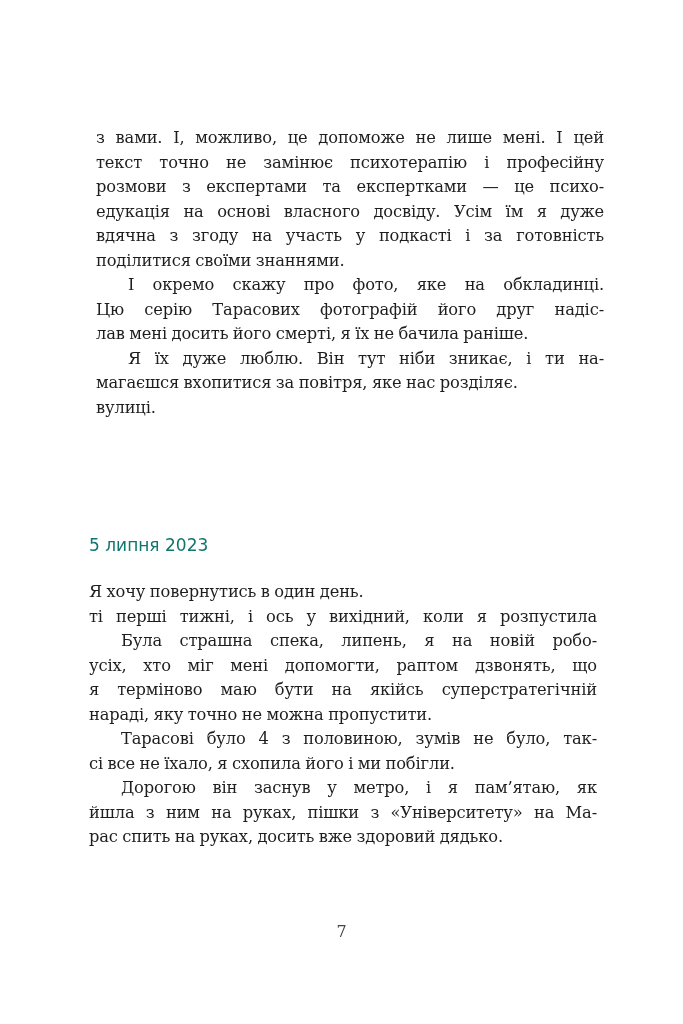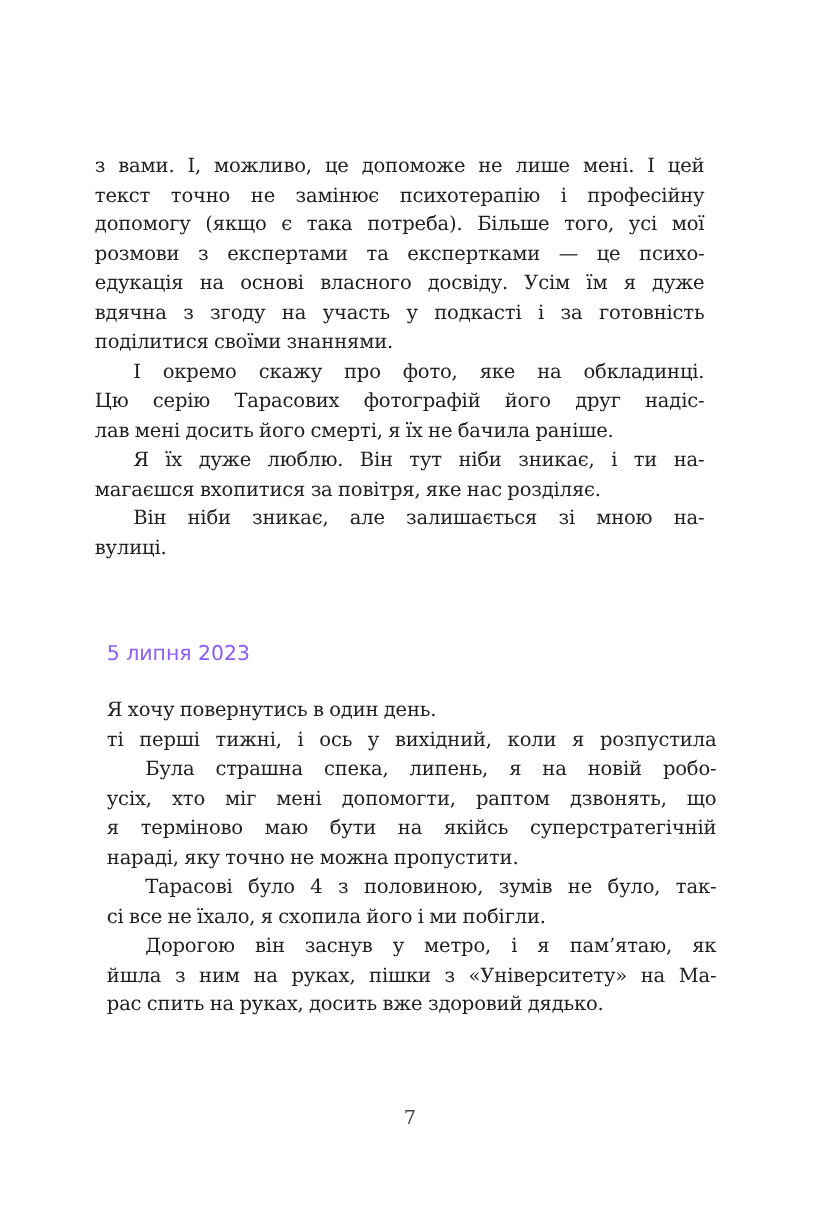--- a/index.html
+++ b/index.html
@@ -9,39 +9,39 @@
     }
     body {
       width: 683px;
       height: 1024px;
       position: relative;
       overflow: hidden;
       color: #1e1e1e;
     }
     .page {
       position: absolute;
-      left: 79px;
+      left: 96px;
       top: 126px;
       width: 508px;
     }
     .para {
       font-family: "DejaVu Serif", "Liberation Serif", serif;
       font-size: 16.3px;
       line-height: 24.5px;
       margin: 0;
       text-align: justify;
       letter-spacing: -0.15px;
       word-spacing: -0.5px;
       hyphens: manual;
     }
     .date-heading {
       font-family: "DejaVu Sans", "Liberation Sans", sans-serif;
       font-size: 17px;
       font-weight: normal;
-      color: #8b5cf6;
+      color: #0f766e;
       margin: 0;
       position: absolute;
       left: 89px;
       top: 535px;
     }
     .section2 {
       position: absolute;
       left: 89px;
       top: 580px;
       width: 508px;
@@ -61,40 +61,38 @@
     .line.ind { padding-left: 32px; }
   </style>
 </head>
 <body>
 
 <div class="page">
 
   <p class="para">
     <span class="line">з вами. І, можливо, це допоможе не лише мені. І цей</span>
     <span class="line">текст точно не замінює психотерапію і професійну</span>
-    <span class="line">допомогу (якщо є така потреба). Більше того, усі мої</span>
     <span class="line">розмови з експертами та експертками — це психо-</span>
     <span class="line">едукація на основі власного досвіду. Усім їм я дуже</span>
     <span class="line">вдячна з згоду на участь у подкасті і за готовність</span>
     <span class="line last">поділитися своїми знаннями.</span>
   </p>
 
   <p class="para">
     <span class="line ind">І окремо скажу про фото, яке на обкладинці.</span>
     <span class="line">Цю серію Тарасових фотографій його друг надіс-</span>
     <span class="line last">лав мені досить його смерті, я їх не бачила раніше.</span>
   </p>
 
   <p class="para">
     <span class="line ind">Я їх дуже люблю. Він тут ніби зникає, і ти на-</span>
     <span class="line last">магаєшся вхопитися за повітря, яке нас розділяє.</span>
   </p>
 
   <p class="para">
-    <span class="line ind">Він ніби зникає, але залишається зі мною на-</span>
     <span class="line last">вулиці.</span>
   </p>
 </div>
 
 <h2 class="date-heading">5 липня 2023</h2>
 
 <div class="section2">
 
   <p class="para">
     <span class="line last">Я хочу повернутись в один день.</span>

